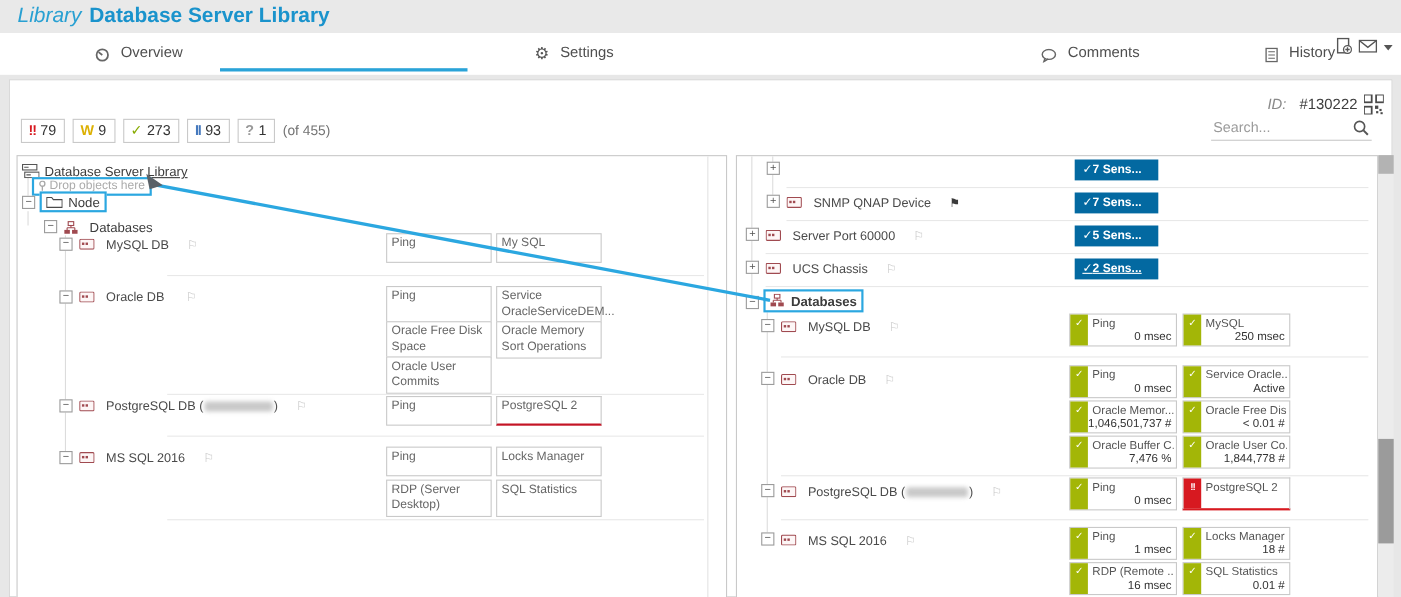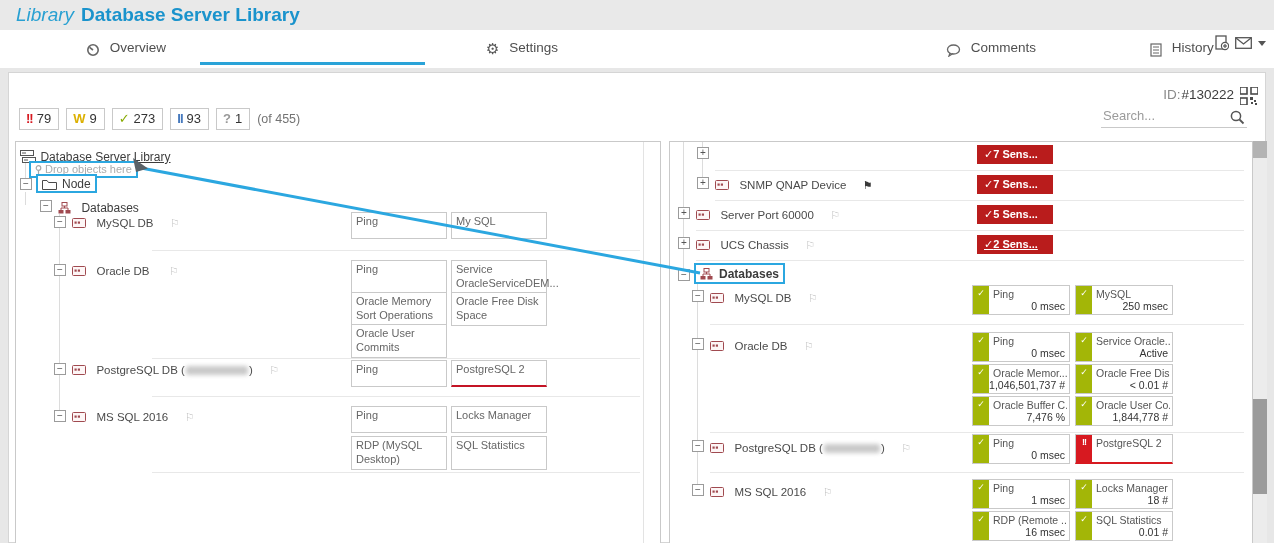--- a/index.html
+++ b/index.html
@@ -17,21 +17,21 @@
   .tab .ticon { display:inline-block; vertical-align:-2px; margin-right:6px; }
   .tab.active { color:#1a93cc;margin-top:45px; }
   .tab-underline { position:absolute; left:200px; top:32px; width:225px; height:3px; background:#2aa3d8; }
   .winicons { position:absolute; right:8px; top:2px; height:20px; display:flex; align-items:center; gap:6px; }
   .caret-down { width:0; height:0; border-left:4px solid transparent; border-right:4px solid transparent; border-top:5px solid #555; margin-top:2px; }
 
   
   .card { position:absolute; left:8px; top:72px; width:1258px; height:471px; background:#fff; border:1px solid #d5d5d5; }
 
   .idrow { position:absolute; left:1020px; top:14px; width:205px; text-align:right; font-size:13.5px; }
-  .idrow .idlab { color:#8a8a8a; margin-right:1px; }
+  .idrow .idlab { color:#8a8a8a; margin-right:12px;font-style:italic; }
   .idrow .idval { color:#3d3d3d; }
   .qr { position:absolute; left:1231px; top:13px; cursor:pointer; }
 
   .summary { position:absolute; left:10px; top:35px; display:flex; align-items:center; gap:7px; }
   .sbadge { border:1px solid #c9c9c9; background:#fff; height:22px; padding:2px 7px 0 6px; font-size:13px; color:#333; cursor:pointer; white-space:nowrap; }
   .sbadge .sym { font-weight:bold; margin-right:4px; }
   .sym-err { color:#d71920; letter-spacing:-1px; }
   .sym-warn { color:#dcb002; }
   .sym-ok { color:#88ab03; font-weight:bold; }
   .sym-pause { color:#4679bd; letter-spacing:-1px; }
@@ -69,21 +69,21 @@
 
   
   .rrow { position:absolute; left:302px; width:275px; display:flex; }
   .rcell { width:98px; height:30px; border:1px solid #c9c9c9; background:#fff; display:flex; margin-right:5px; position:relative; cursor:pointer; }
   .rbar { width:16px; height:100%; background:#a3b607; color:#fff; font-size:9px; font-weight:bold; text-align:center; padding-top:2px; }
   .rbar.err { background:#d71920; letter-spacing:-1px; }
   .rcell.errline { border-bottom:2px solid #d71920; }
   .rn { position:absolute; left:20px; right:2px; top:2px; font-size:10.5px; color:#555; overflow:hidden; white-space:nowrap; }
   .rv { position:absolute; right:4px; bottom:2px; font-size:10.5px; color:#333; }
 
-  .badge { position:absolute; left:307px; width:76px; height:19px; background:#b91c1c; color:#fff; font-size:11px; font-weight:bold; line-height:19px; padding-left:7px; cursor:pointer; white-space:nowrap; overflow:hidden; }
+  .badge { position:absolute; left:307px; width:76px; height:19px; background:#0369a1; color:#fff; font-size:11px; font-weight:bold; line-height:19px; padding-left:7px; cursor:pointer; white-space:nowrap; overflow:hidden; }
 
   
   .vscroll { position:absolute; left:1244px; top:68px; width:14px; height:406px; background:#ececec; }
   .vthumb { position:absolute; left:0; width:14px; background:#9b9b9b; }
 
   .dragsvg { position:absolute; left:0; top:0; pointer-events:none; z-index:50; }
   svg.icon { display:inline-block; vertical-align:middle; }
 </style>
 </head>
 <body>
@@ -253,22 +253,22 @@
             <rect x="5.8" y="3.5" width="2.2" height="2.2" fill="#a04a50"></rect>
           </svg></span>
       <span class="devname" style="display:inline-block;min-width:56px;">Oracle DB</span>
       <span class="flag">⚐</span>
     </div>
     <div class="lrow" style="top:118px;">
       <div class="lcell">Ping</div>
       <div class="lcell">Service OracleServiceDEM...</div>
     </div>
     <div class="lrow" style="top:150px;">
+      <div class="lcell">Oracle Free Disk Space</div>
       <div class="lcell">Oracle Memory Sort Operations</div>
-      <div class="lcell">Oracle Free Disk Space</div>
     </div>
     <div class="lrow" style="top:182px;">
       <div class="lcell">Oracle User Commits</div>
     </div>
     <div class="sep" style="left:136px;right:20px;top:216px;"></div>
 
     <div class="exp" style="left:38px;top:221px;"><span>−</span></div>
     <div class="row-abs" style="left:56px;top:218px;">
       <span style="margin-right:6px;"><svg class="icon" width="14" height="10">
             <rect x="0.5" y="0.5" width="13" height="9" rx="1" fill="#fdf6f6" stroke="#a04a50"></rect>
@@ -292,21 +292,21 @@
             <rect x="5.8" y="3.5" width="2.2" height="2.2" fill="#a04a50"></rect>
           </svg></span>
       <span class="devname" style="display:inline-block;min-width:56px;">MS SQL 2016</span>
       <span class="flag">⚐</span>
     </div>
     <div class="lrow" style="top:264px;">
       <div class="lcell">Ping</div>
       <div class="lcell">Locks Manager</div>
     </div>
     <div class="lrow" style="top:294px;">
-      <div class="lcell">RDP (MySQL Desktop)</div>
+      <div class="lcell">RDP (Server Desktop)</div>
       <div class="lcell">SQL Statistics</div>
     </div>
     <div class="sep" style="left:136px;right:20px;top:330px;"></div>
   </div>
 
   <div class="panel panel-right">
     <div class="connector" style="left:32px;top:0;width:1px;height:40px;"></div>
     <div class="connector" style="left:13px;top:0;width:1px;height:128px;"></div>
     <div class="connector" style="left:27px;top:138px;width:1px;height:206px;"></div>
 

